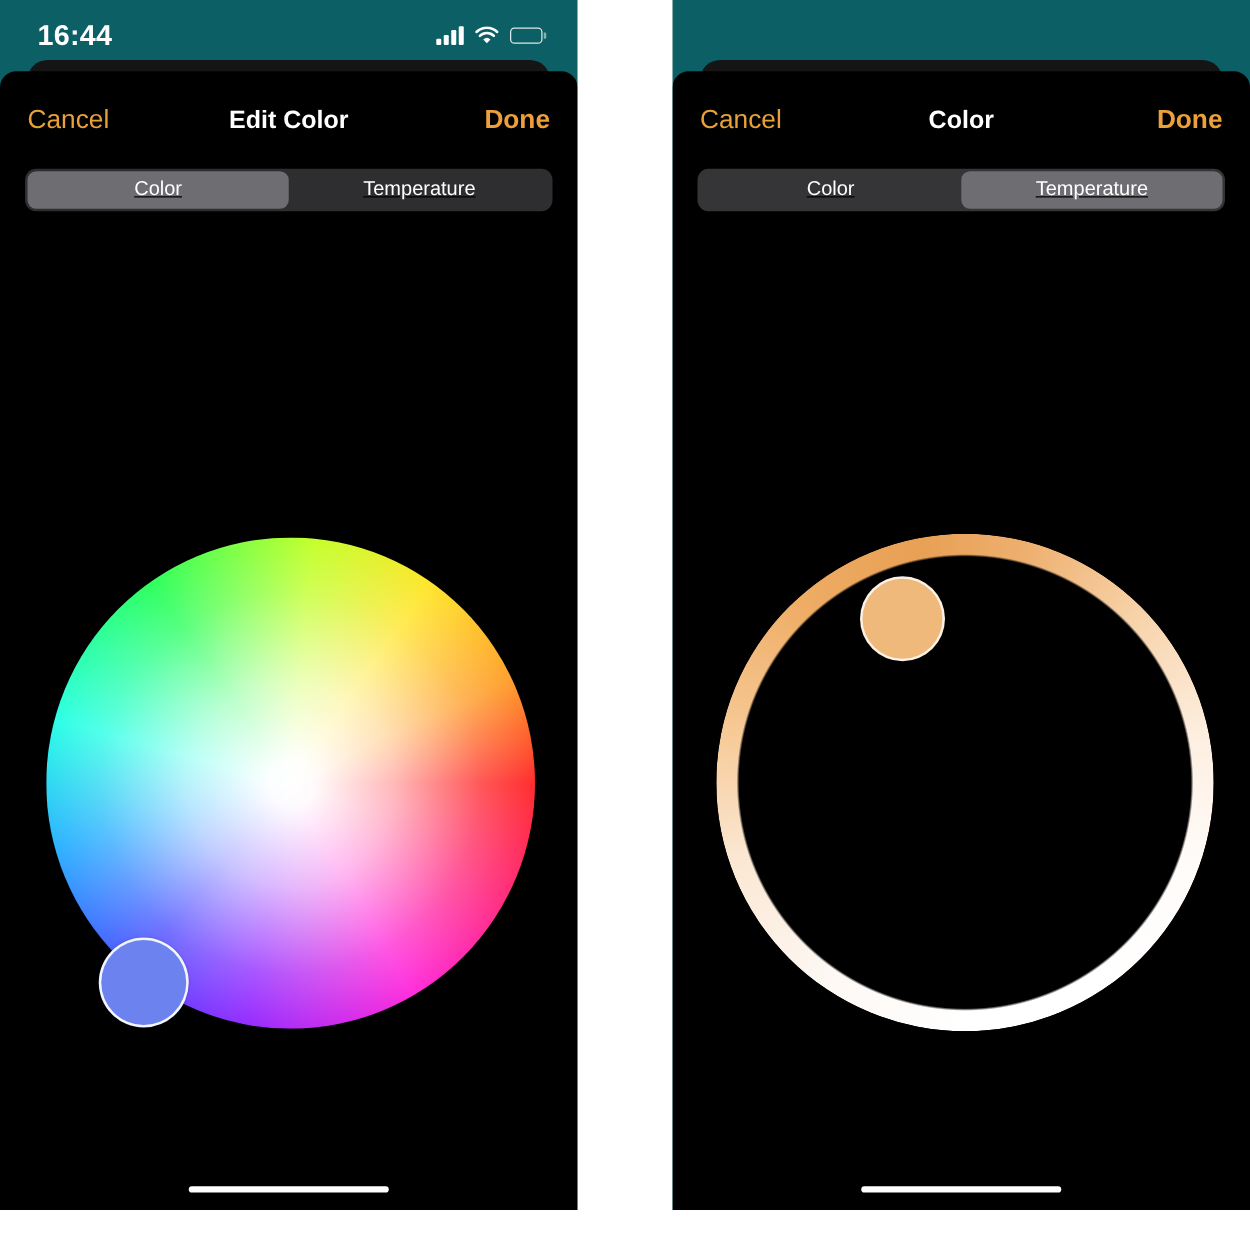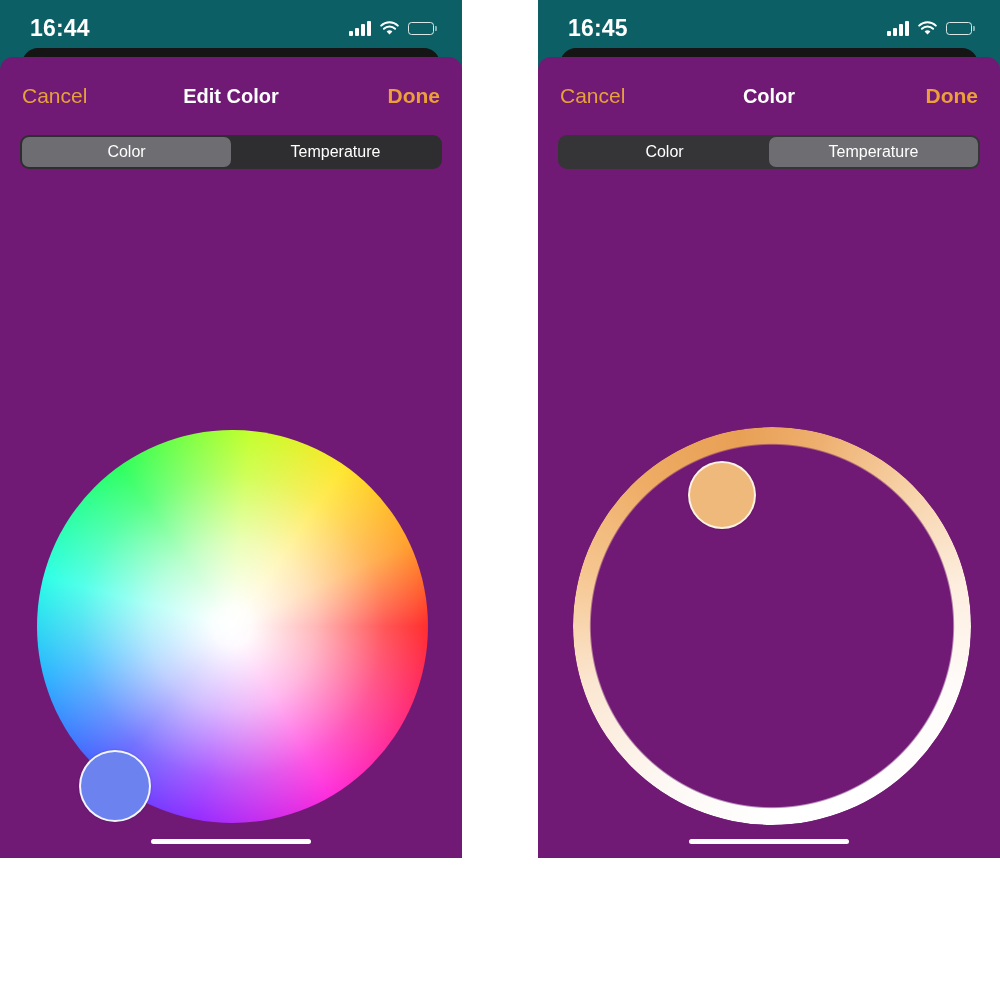--- a/index.html
+++ b/index.html
@@ -7,21 +7,21 @@
   body {
     background:#ffffff;
     font-family:"Liberation Sans", sans-serif;
     overflow:hidden;
     position:relative;
   }
 
   .screens { position:absolute; inset:0; display:flex; }
   .phone {
     position:relative;
-    height:858px;
+    height:968px;
     overflow:hidden;
     background:#0c6065;
   }
   .phone-left  { width:462px; }
   .gap         { width:76px; background:#ffffff; height:1000px; }
   .phone-right { width:462px; }
 
   
   .statusbar {
     position:absolute; top:0; left:0; right:0; height:56px;
@@ -50,22 +50,22 @@
 
   
   .bg-card {
     position:absolute; left:22px; right:22px; top:48px; bottom:0;
     background:#151516; border-radius:16px 16px 0 0; z-index:1;
   }
 
   
   .sheet {
     position:absolute; left:0; right:0; top:57px; bottom:0;
-    background:#701a75; border-radius:13px 13px 0 0; z-index:2;
-    display:flex; flex-direction:column;
+    background:#000000; border-radius:13px 13px 0 0; z-index:2;
+    display:flex; flex-direction:column;text-decoration:underline;
   }
 
   .navbar {
     height:78px; flex:0 0 78px;
     display:flex; align-items:center; justify-content:space-between;
     padding:0 22px;
   }
   .nav-btn {
     font-size:21px; color:#e8a13a; background:none; border:none;
     font-family:inherit; cursor:pointer; white-space:nowrap;
@@ -220,41 +220,20 @@
       </div>
     </div>
 
     <div class="home-indicator"></div>
   </div>
 
   <div class="gap"></div>
 
   <div class="phone phone-right">
 
-    <div class="statusbar">
-      <div class="status-time">16:45</div>
-      <div class="status-icons">
-        <span class="sig">
-            <i></i>
-            <i></i>
-            <i></i>
-            <i></i>
-          </span>
-        <span class="wifi">
-          <svg width="19" height="15" viewBox="0 0 19 15">
-            <path d="M9.5 13.6 6.6 10.5a4.3 4.3 0 0 1 5.8 0Z" fill="#fff"></path>
-            <path d="M3.9 7.7a8 8 0 0 1 11.2 0" stroke="#fff" stroke-width="2" fill="none" stroke-linecap="round"></path>
-            <path d="M1.2 4.6a12 12 0 0 1 16.6 0" stroke="#fff" stroke-width="2" fill="none" stroke-linecap="round"></path>
-          </svg>
-        </span>
-        <span class="batt">
-          <span class="batt-fill"></span>
-        </span>
-      </div>
-    </div>
 
     <div class="bg-card"></div>
 
     <div class="sheet">
       <div class="navbar">
         <button class="nav-btn">Cancel</button>
         <div class="nav-title">Color</div>
         <button class="nav-btn right">Done</button>
       </div>
 

